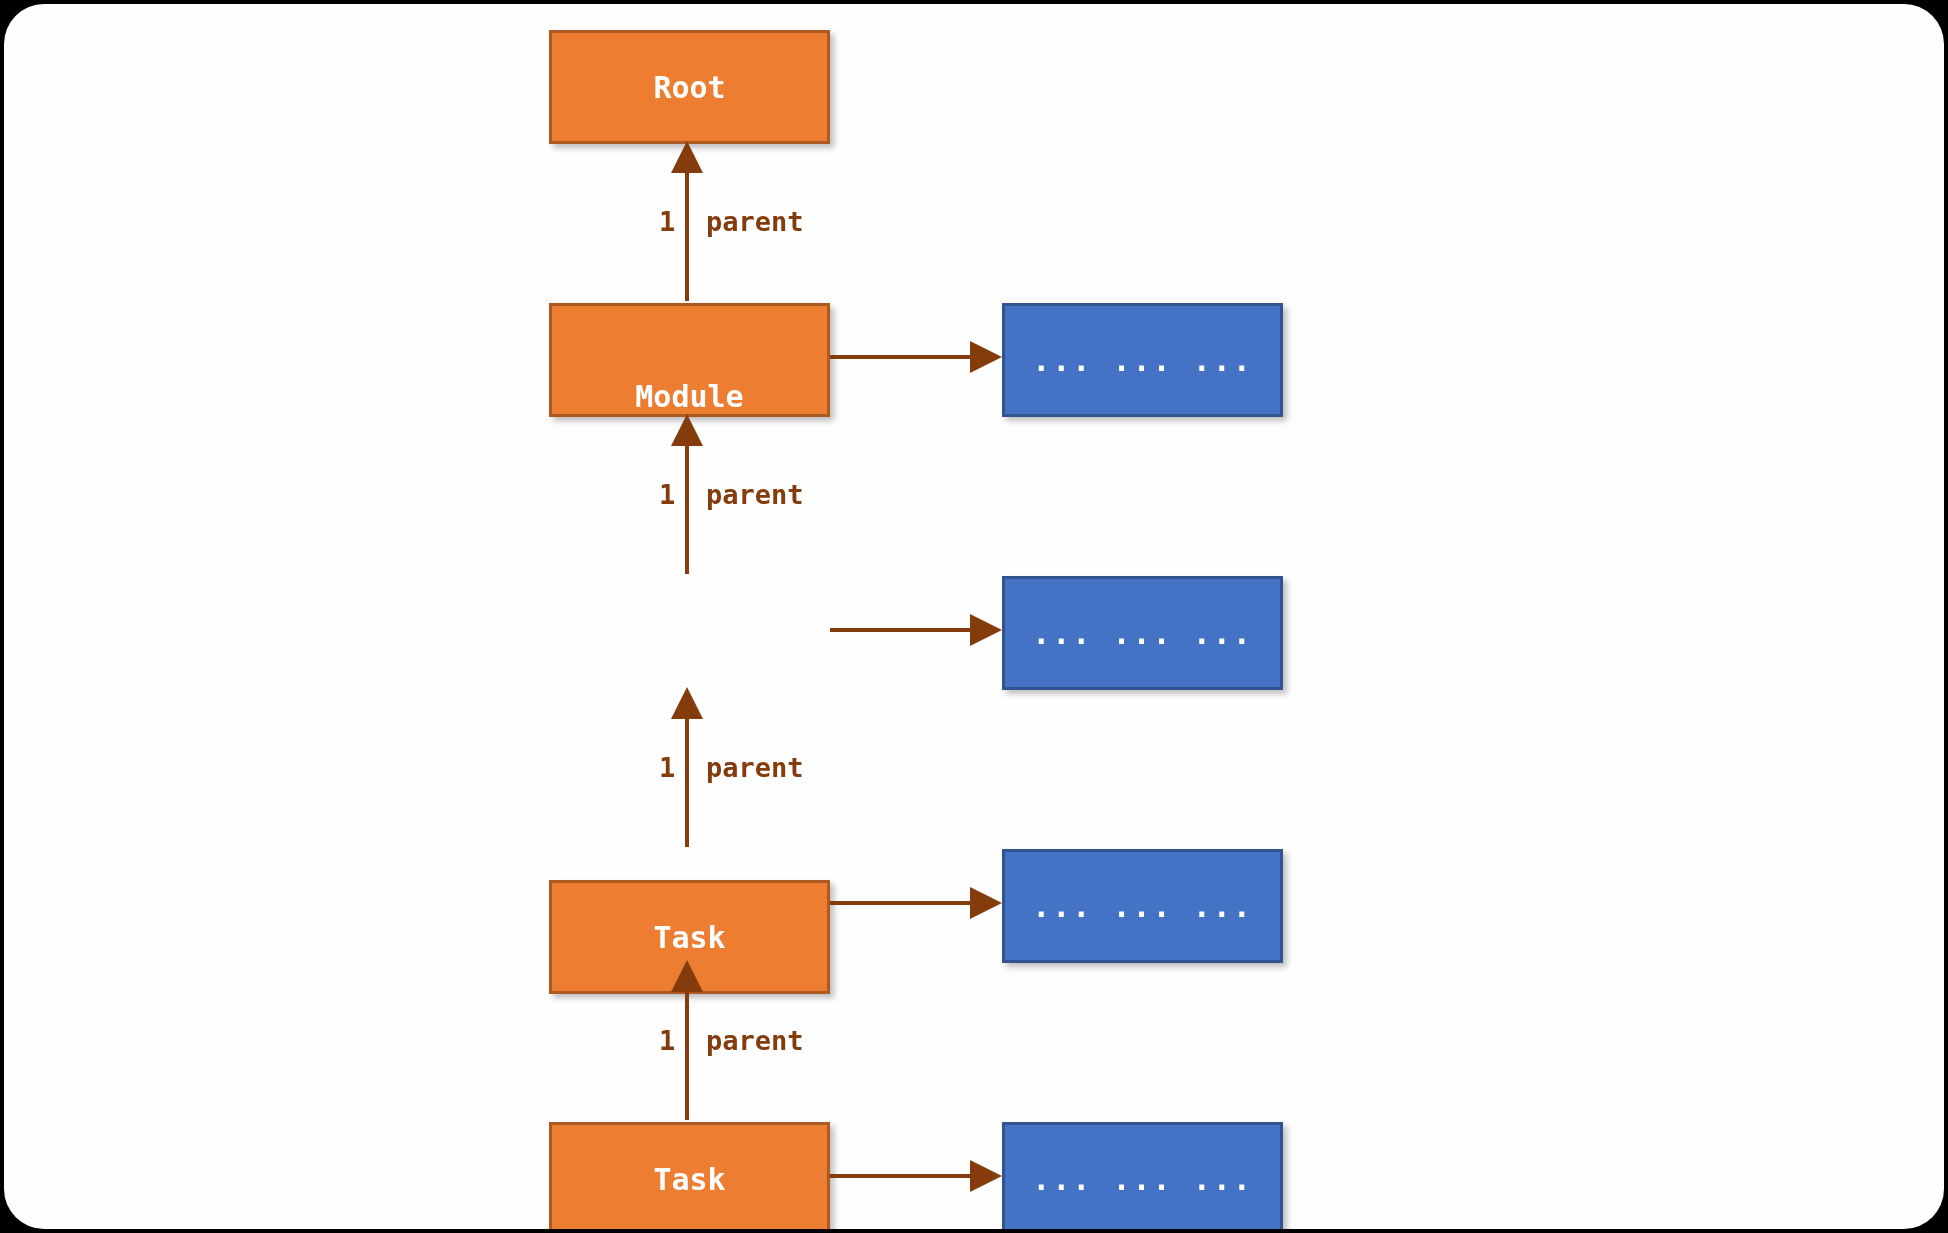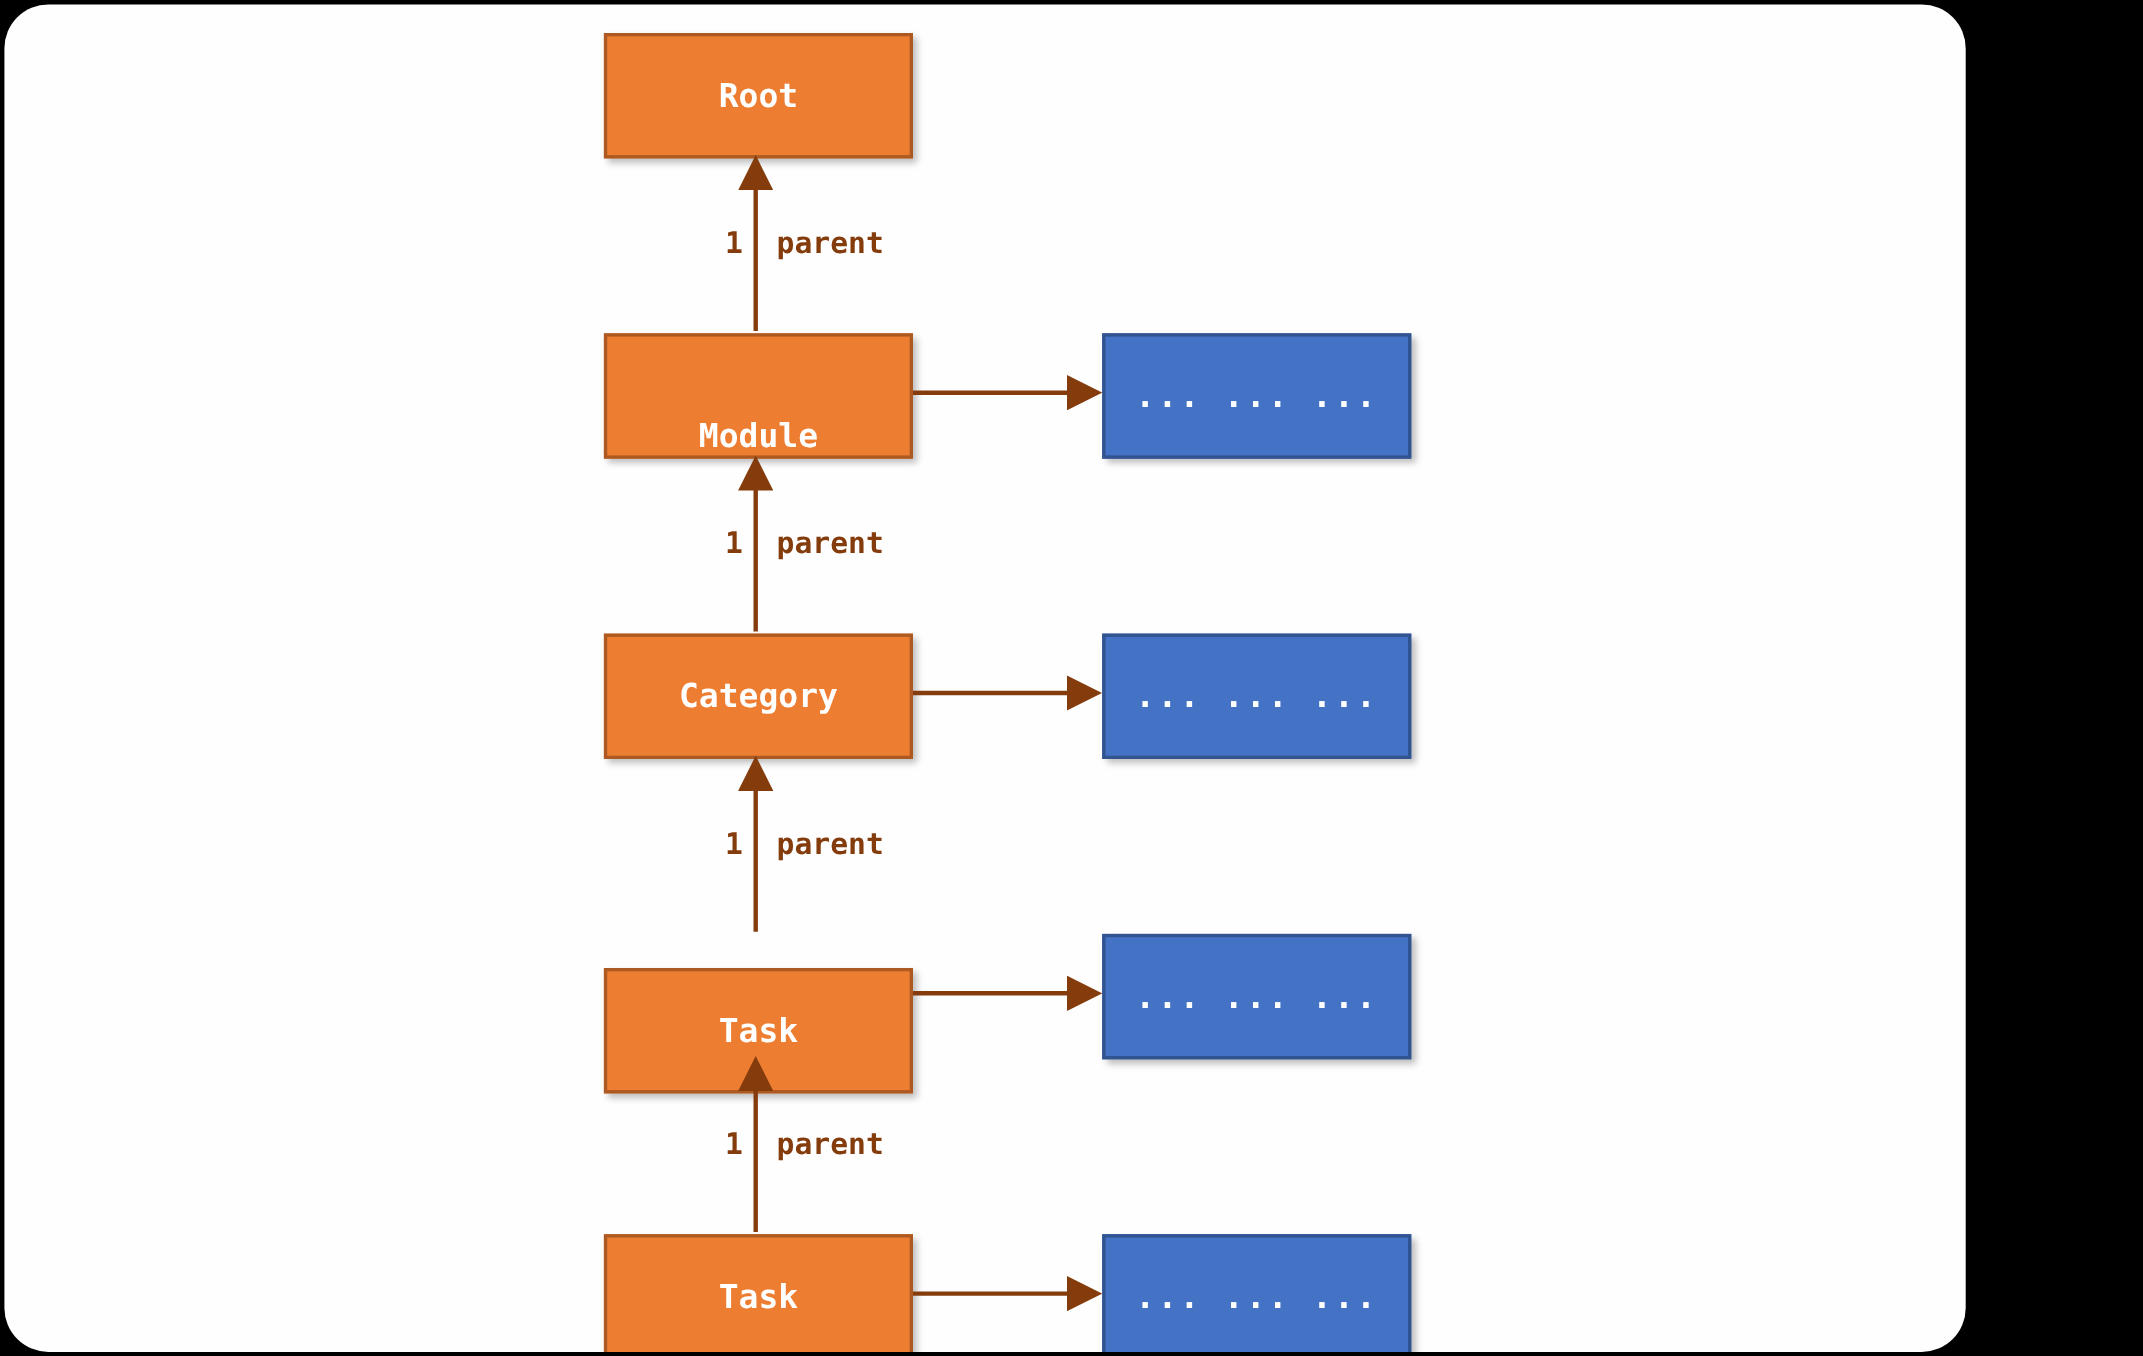--- a/index.html
+++ b/index.html
@@ -7,21 +7,21 @@
     padding: 0;
     width: 1948px;
     height: 1233px;
     background: #000;
     font-family: "Consolas", "Menlo", "Monaco", monospace;
   }
   .frame {
     position: absolute;
     left: 4px;
     top: 4px;
-    width: 1783px;
+    width: 1940px;
     height: 1225px;
     background: #fefefe;
     border-radius: 40px;
     overflow: hidden;
   }
   .node {
     position: absolute;
     display: flex;
     align-items: center;
     justify-content: center;
@@ -68,23 +68,20 @@
 <div class="frame">
 
   <div class="node orange" style="left:545px; top:26px; width:275px; height:108px;">
     <span>Root</span>
   </div>
 
   <div class="node orange" style="left:545px; top:299px; width:275px; height:108px;align-items:flex-end;">
     <span>Module</span>
   </div>
 
-  <div class="node orange" style="left:545px; top:572px; width:275px; height:108px;">
-    <span>Category</span>
-  </div>
 
   <div class="node orange" style="left:545px; top:876px; width:275px; height:108px;">
     <span>Task</span>
   </div>
 
   <div class="node orange" style="left:545px; top:1118px; width:275px; height:108px;">
     <span>Task</span>
   </div>
 
   <div class="node blue" style="left:998px; top:299px; width:275px; height:108px;">

